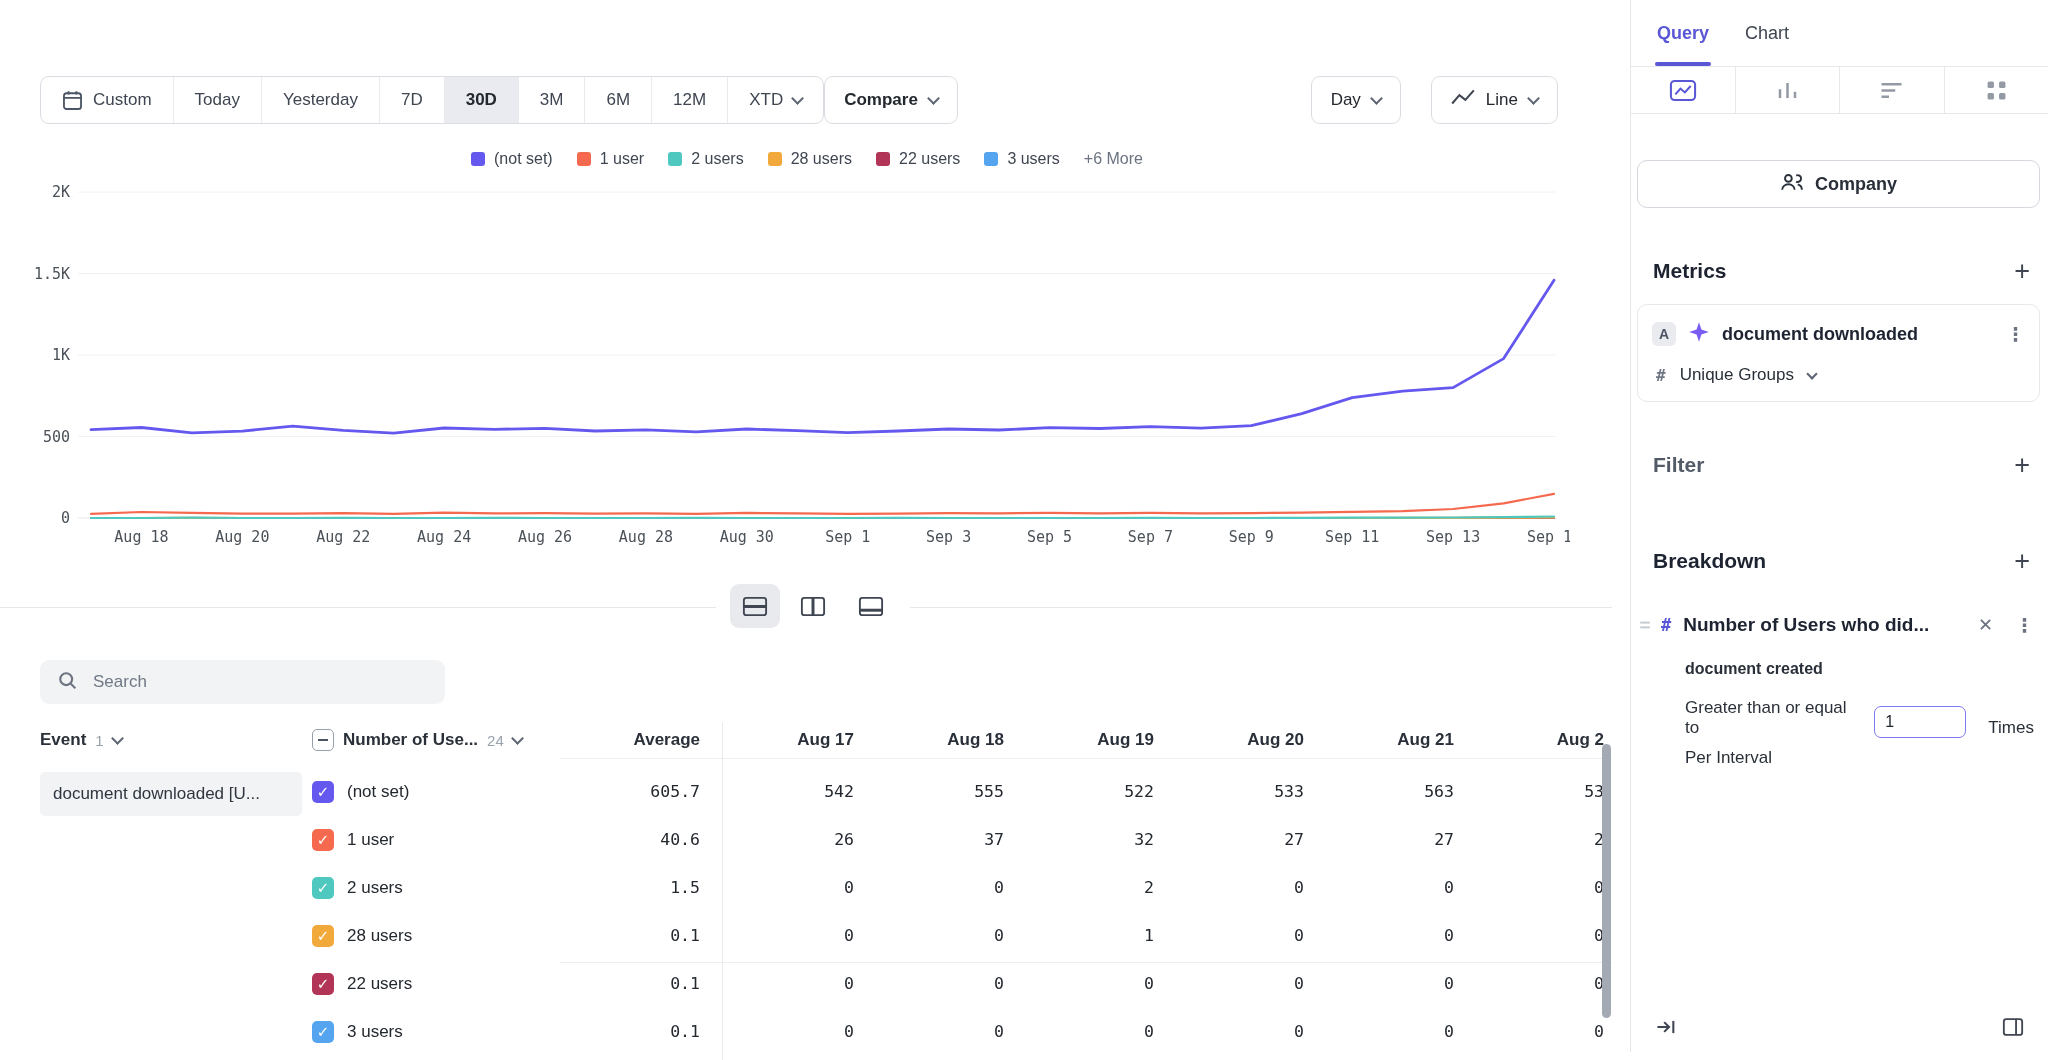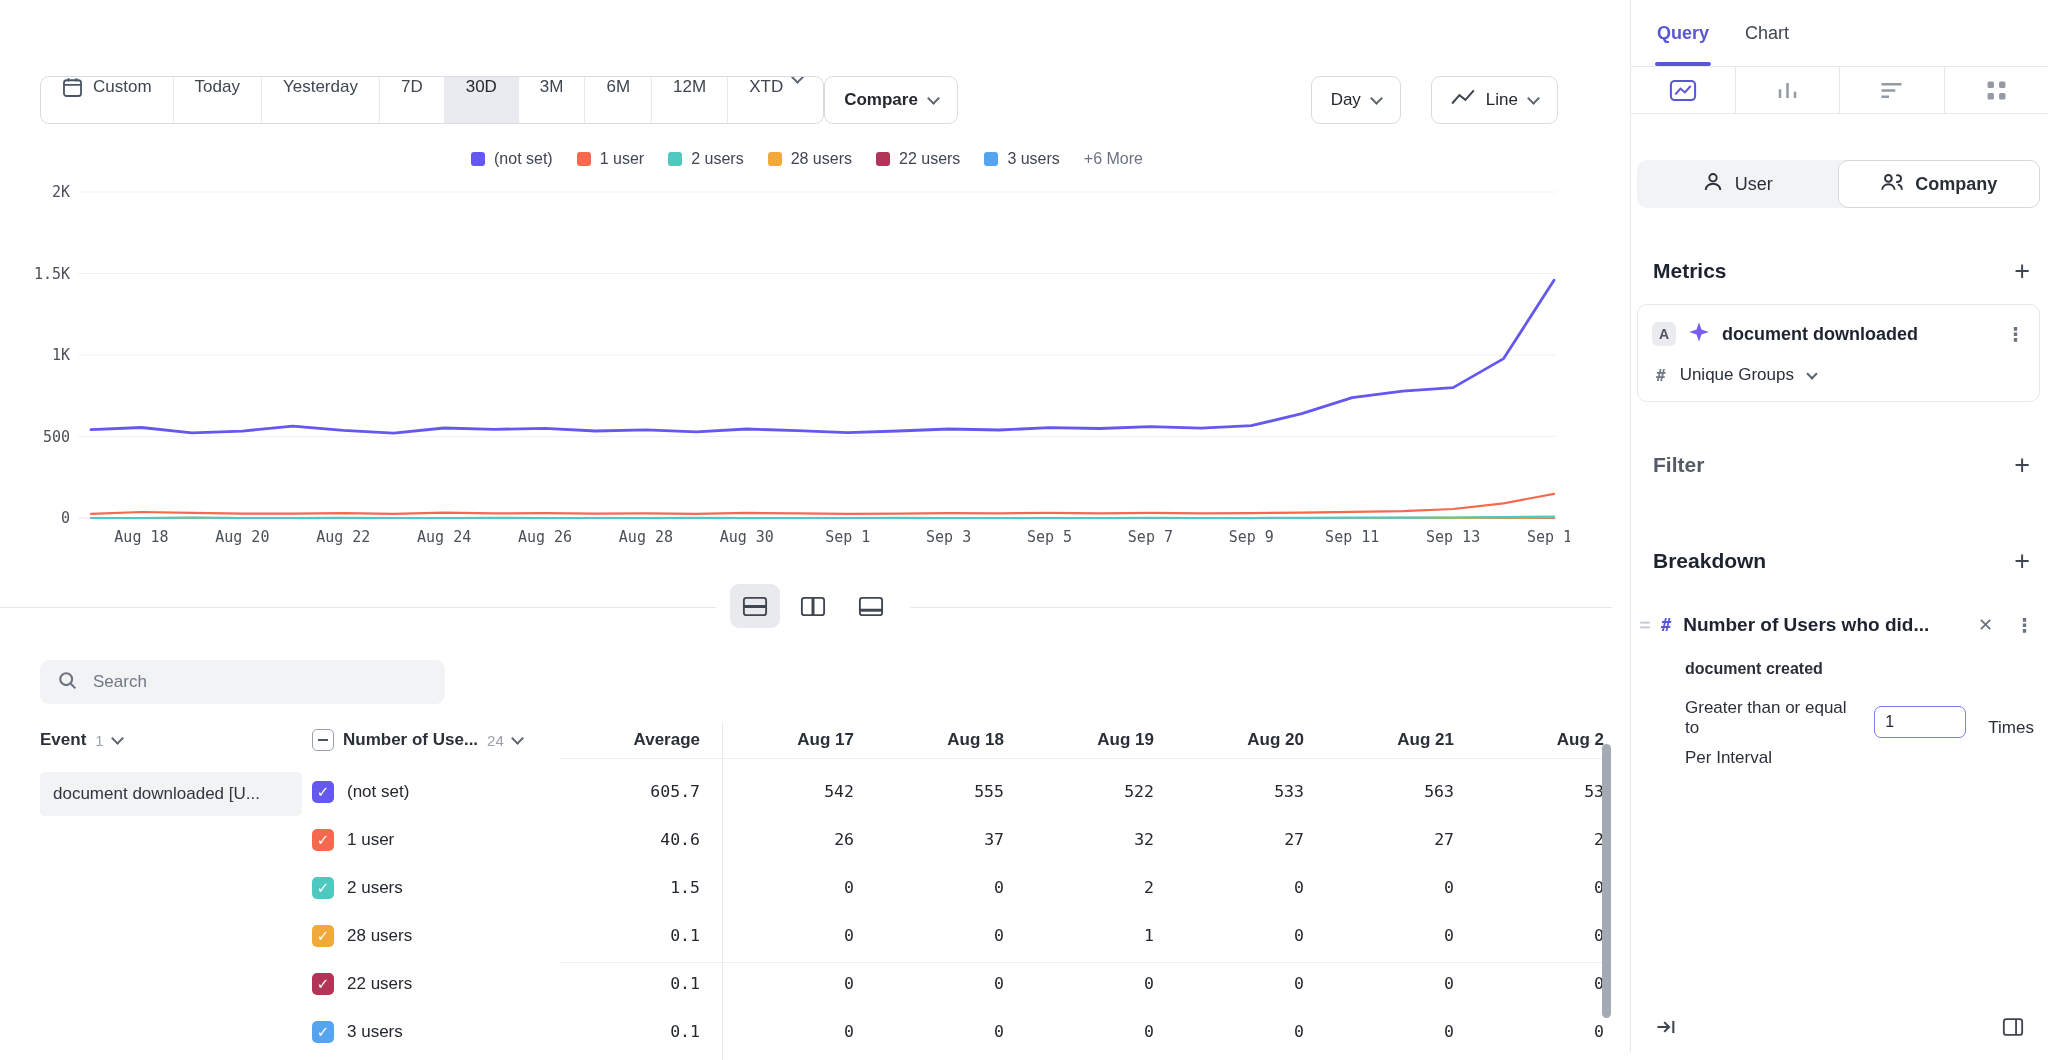--- a/index.html
+++ b/index.html
@@ -11,23 +11,23 @@
     --mono:"DejaVu Sans Mono",monospace;
   }
   *{box-sizing:border-box}
   body{margin:0;background:#fff;color:var(--ink);font-family:"Liberation Sans","DejaVu Sans",sans-serif;}
   .app{position:relative;width:2048px;height:1060px;overflow:hidden;background:#fff}
   .main{position:absolute;left:0;top:0;width:1630px;height:1060px}
 
   
   .toolbar{position:absolute;left:40px;right:72px;top:76px;height:48px;display:flex;align-items:center}
   .range-group{display:flex;align-items:stretch;height:48px;border:1px solid #d9dde3;border-radius:9px;background:#fff;overflow:hidden}
-  .range-item{display:flex;align-items:flex-start;gap:10px;padding:0 21px;font-size:17px;color:var(--ink2);border-left:1px solid #e8eaee;white-space:nowrap}
+  .range-item{display:flex;align-items:center;gap:10px;padding:0 21px;font-size:17px;color:var(--ink2);border-left:1px solid #e8eaee;white-space:nowrap}
   .range-item:first-child{border-left:none}
-  .range-item.selected{background:#e9ebf0;color:#23282f;font-weight:400}
+  .range-item.selected{background:#e9ebf0;color:#23282f;font-weight:700}
   .btn{display:flex;align-items:center;gap:11px;height:48px;padding:0 19px;border:1px solid #d9dde3;border-radius:9px;font-size:17px;color:#23282f;font-weight:500;background:#fff;white-space:nowrap}
   .compare-btn{font-weight:600}
   .toolbar-right{margin-left:auto;display:flex;gap:30px}
   .chev{width:9px;height:9px;border-right:2px solid #5b6470;border-bottom:2px solid #5b6470;transform:rotate(45deg);margin-top:-4px;display:inline-block;flex:none}
 
   
   .legend{position:absolute;left:60px;top:150px;width:1494px;display:flex;justify-content:center;align-items:center;gap:24px;font-size:16px;color:var(--ink2)}
   .legend-item{display:flex;align-items:center;gap:9px}
   .legend-swatch{width:14px;height:14px;border-radius:3px}
   .legend-more{color:var(--mut)}
@@ -416,27 +416,20 @@
               <rect x="2" y="2" width="5" height="5" rx="1.2"></rect>
               <rect x="11" y="2" width="5" height="5" rx="1.2"></rect>
               <rect x="2" y="11" width="5" height="5" rx="1.2"></rect>
               <rect x="11" y="11" width="5" height="5" rx="1.2"></rect>
             </svg>
           </span>
         </div>
       </div>
 
     <div class="seg-toggle">
-      <div class="seg inactive">
-        <span><svg width="22" height="22" viewBox="0 0 18 18" fill="none" stroke="currentColor" stroke-width="1.6">
-              <circle cx="9" cy="5.5" r="3"></circle>
-              <path d="M3 15.5 a6 5 0 0 1 12 0"></path>
-            </svg></span>
-        <span>User</span>
-      </div>
       <div class="seg active">
         <span><svg width="24" height="22" viewBox="0 0 20 18" fill="none" stroke="currentColor" stroke-width="1.6">
               <circle cx="7" cy="6" r="2.8"></circle>
               <path d="M1.8 15.5 a5.2 4.6 0 0 1 10.4 0"></path>
               <path d="M13.5 3.6 a2.8 2.8 0 1 1 0 5"></path>
               <path d="M14.8 11 a5 4.5 0 0 1 3.4 4.5"></path>
             </svg></span>
         <span>Company</span>
       </div>
     </div>

